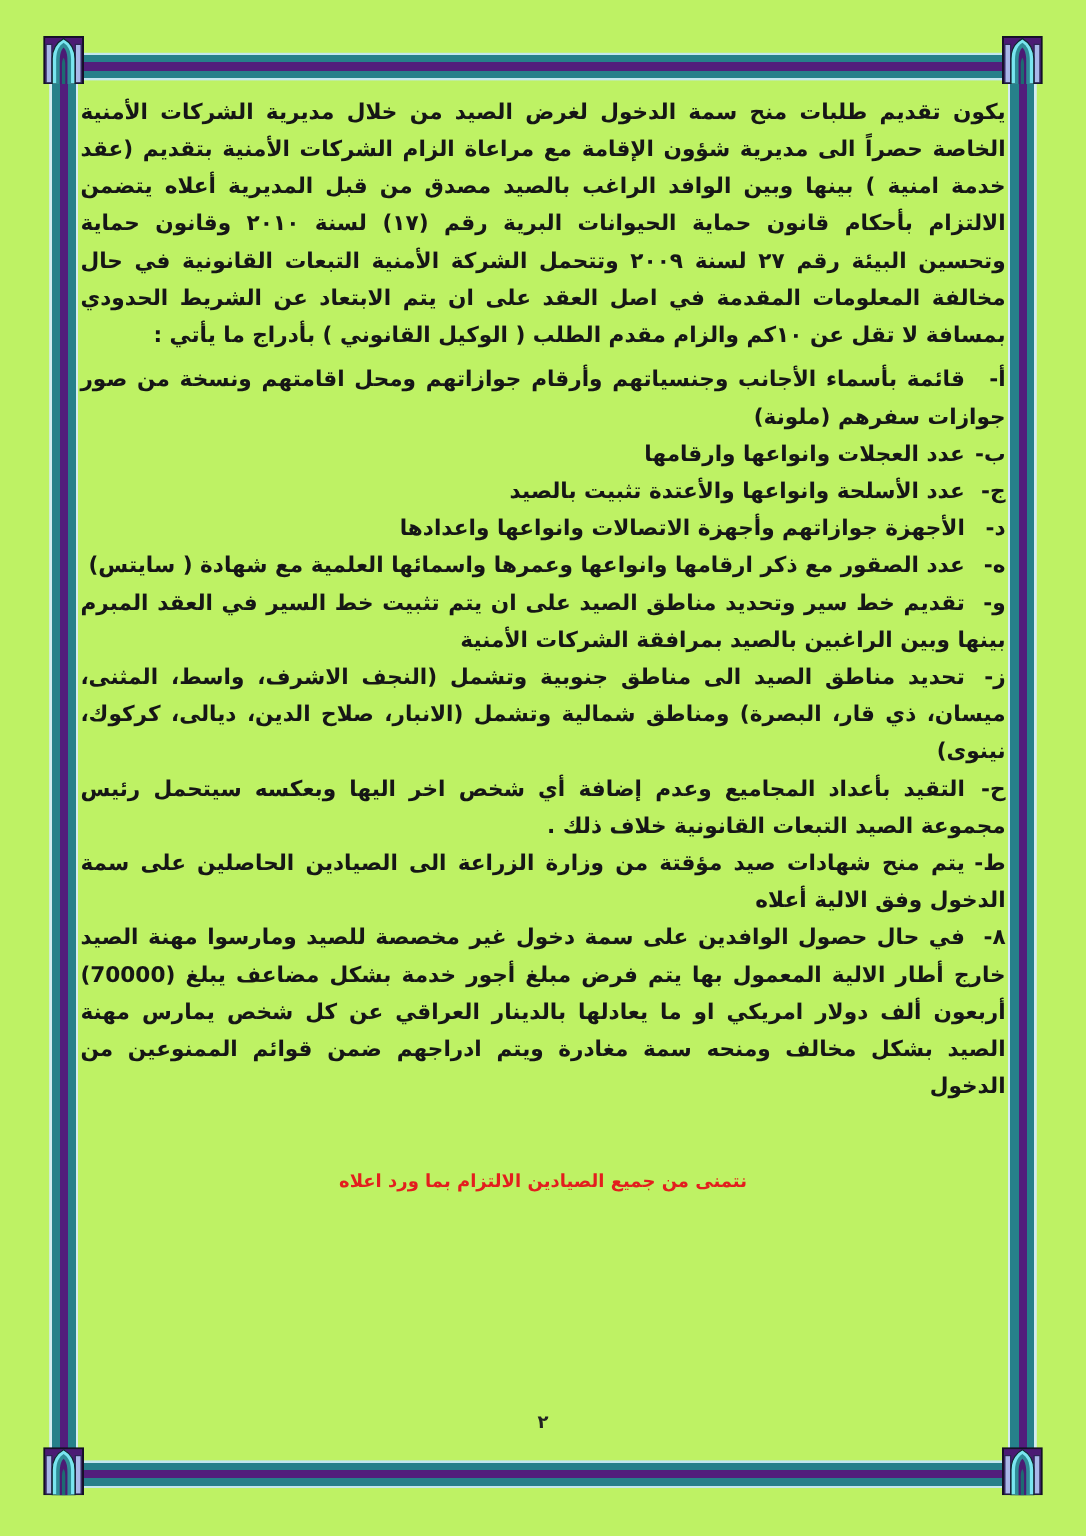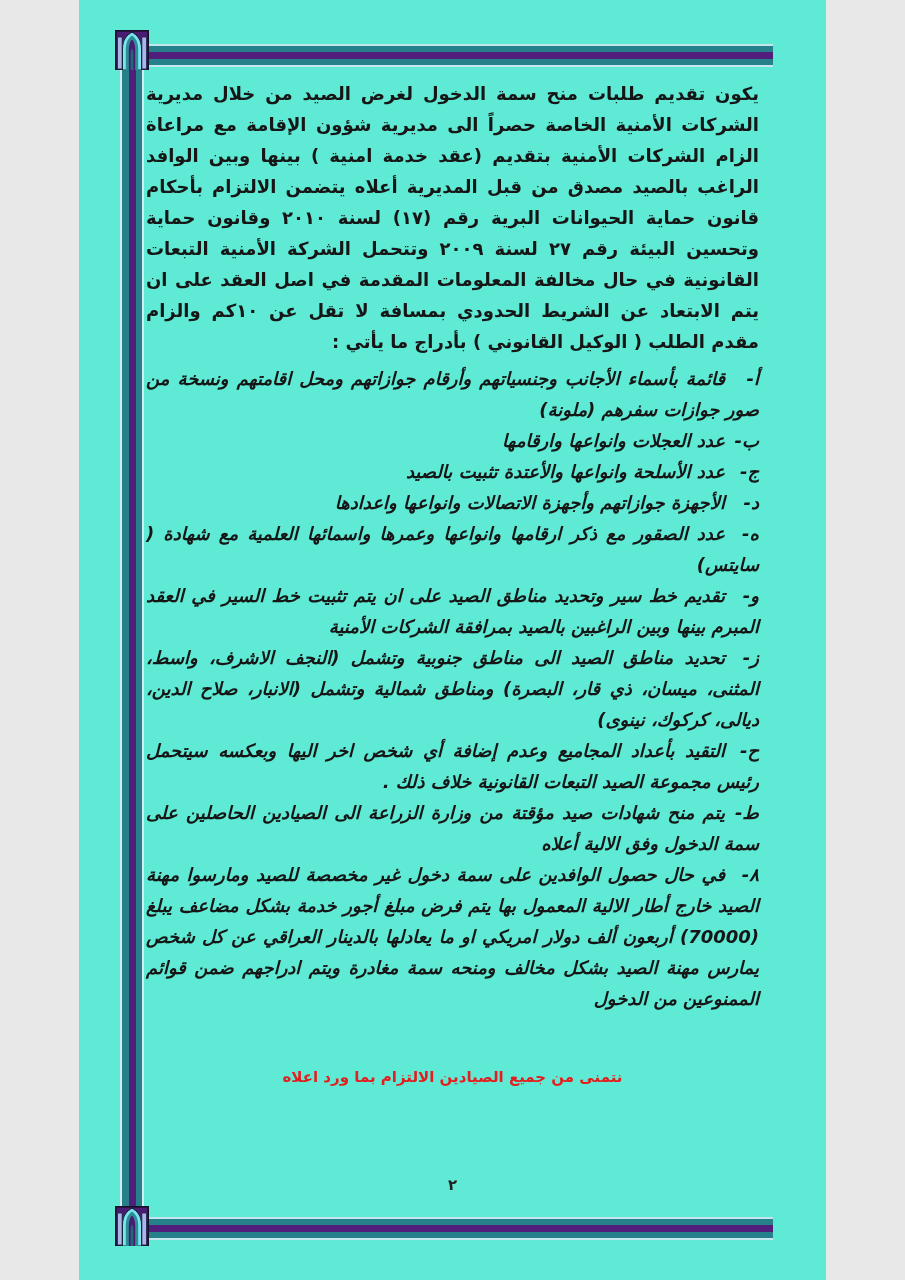--- a/index.html
+++ b/index.html
@@ -1,19 +1,19 @@
 <!DOCTYPE html>
 <html lang="ar" dir="rtl"><head>
 <meta charset="utf-8">
 <style>
   html,body{margin:0;padding:0;background:#e8e8e8;}
   .page{
     position:relative;
-    width:747px;height:1280px;
-    background:#5eead4;
+    width:905px;height:1280px;
+    background:#bef264;
     overflow:hidden;
     margin:0 auto;
     font-family:"DejaVu Sans", sans-serif;
   }
   
   .h-band{
     position:absolute;left:53px;right:53px;height:23px;
     background:linear-gradient(to bottom,
       #c2e7ee 0px,#c2e7ee 2px,
       #26808a 2px,#26808a 8px,
@@ -44,21 +44,21 @@
     position:absolute;top:78px;right:67px;left:67px;
     direction:rtl;
     color:#161616;
     font-weight:bold;
     font-size:18px;
     line-height:31px;
     text-align:justify;
     text-justify:inter-word;
   }
   .intro{margin:0 0 6px 0;}
-  .list-item{margin:0;font-style:italic;}
+  .list-item{margin:0;}
   .marker{display:inline-block;min-width:34px;}
   .notice{
     margin-top:48px;
     text-align:center;
     font-size:15px;
     letter-spacing:0.5px;
   }
   .page-number{
     position:absolute;left:0;right:0;top:1176px;
     text-align:center;

